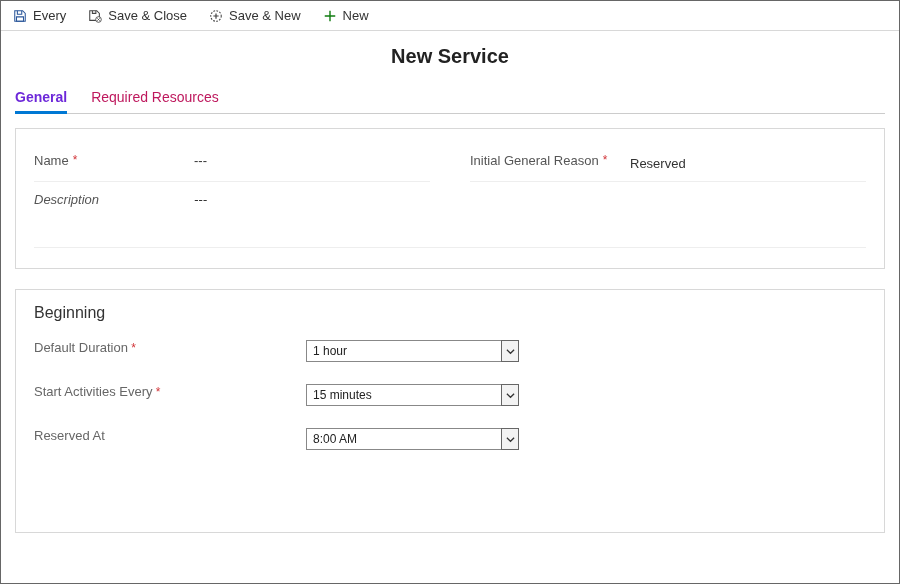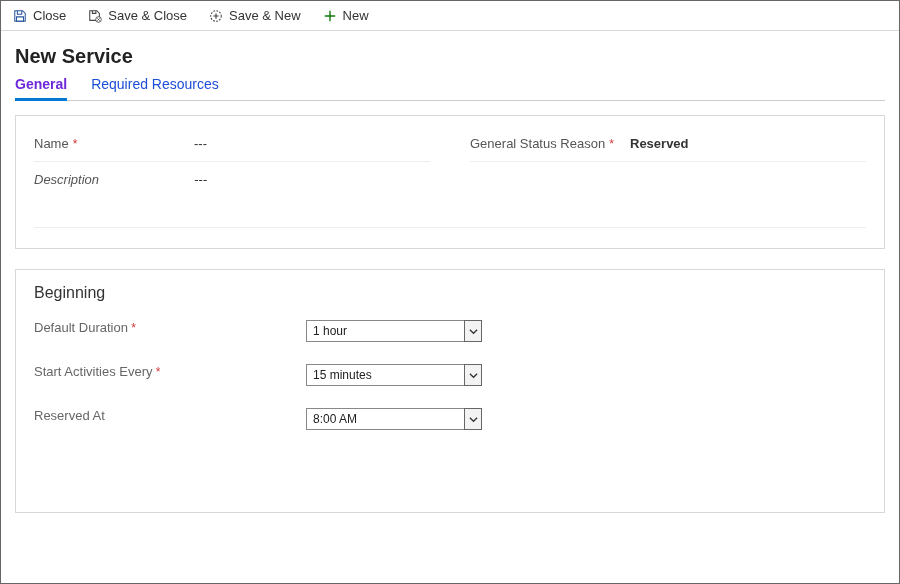--- a/index.html
+++ b/index.html
@@ -5,62 +5,62 @@
   * { box-sizing: border-box; }
   html, body { margin: 0; padding: 0; font-family: "Segoe UI", Arial, sans-serif; font-size: 13px; color: #222; background: #fff; }
   .app { width: 900px; height: 584px; border: 1px solid #666; position: relative; }
 
   .toolbar { display: flex; align-items: center; gap: 22px; padding: 7px 12px; border-bottom: 1px solid #d8d8d8; }
   .tb-btn { display: flex; align-items: center; gap: 6px; cursor: pointer; color: #333; font-size: 13px; }
   .tb-btn .ic { width: 14px; height: 14px; display: inline-flex; align-items: center; justify-content: center; }
   .tb-btn .ic svg { width: 14px; height: 14px; }
 
   .header { padding: 14px 14px 0 14px; }
-  .page-title { font-size: 20px; font-weight: 600; color: #222; margin-bottom: 2px; }
+  .page-title { font-size: 20px; font-weight: 600; color: #222; margin-bottom: 15px; text-align: center; }
   .tabs { display: flex; gap: 24px; border-bottom: 1px solid #ccc; }
-  .tab { padding: 6px 0 8px 0; font-size: 14px; color: #1d4ed8; cursor: pointer; position: relative; }
+  .tab { padding: 6px 0 8px 0; font-size: 14px; color: #be185d; cursor: pointer; position: relative; }
   .tab.active { font-weight: 600; color: #6d28d9; }
   .tab.active::after { content: ""; position: absolute; left: 0; right: 0; bottom: -1px; height: 3px; background: #0078d4; }
 
   .content { padding: 14px; }
 
   .panel { border: 1px solid #d8d8d8; padding: 10px 18px 20px 18px; margin-bottom: 20px; background: #fff; }
   .section-title { font-size: 16px; color: #333; margin: 4px 0 18px 0; font-weight: 400; }
 
   .tworow-grid { display: grid; grid-template-columns: 1fr 1fr; column-gap: 40px; }
   .field-row { display: flex; align-items: center; padding: 10px 0; border-bottom: 1px solid #eee; }
   .field-label { width: 160px; color: #555; font-size: 13px; display: flex; align-items: center; gap: 4px; }
   .req { color: #d13438; font-size: 12px; }
   .field-val { flex: 1; color: #333; font-size: 13px; }
-  .field-val.bold { font-weight: 700; }
+  .field-val.bold { font-weight: 400; margin-top: 7px; }
   .no-border { border-bottom: none; }
   .hr-line { border: none; border-top: 1px solid #eee; margin: 30px 0 0 0; }
 
   .sched-row { display: flex; margin-bottom: 22px; gap: 42px; }
   .sched-label { width: 230px; color: #666; font-size: 13px; }
   .sched-label .req { color: #d13438; }
-  .sel-wrap { position: relative; width: 176px; }
+  .sel-wrap { position: relative; width: 213px; }
   .sel-box { width: 100%; height: 22px; border: 1px solid #888; background: #fff; font-size: 12px; padding: 0 24px 0 6px; display: flex; align-items: center; cursor: pointer; }
   .sel-btn { position: absolute; right: 0; top: 0; width: 18px; height: 22px; border: 1px solid #666; background: #f3f3f3; display: flex; align-items: center; justify-content: center; cursor: pointer; }
   .sel-btn svg { width: 9px; height: 9px; }
 </style>
 </head>
 <body>
 
 <div class="app">
 
   <div class="toolbar">
     <div class="tb-btn">
       <span class="ic">
         <svg viewBox="0 0 16 16">
             <path fill="none" stroke="#2b579a" stroke-width="1.2" d="M2 2h9l3 3v9H2z"></path>
             <path fill="none" stroke="#2b579a" stroke-width="1.2" d="M5 2v4h5V2M4 9h8v5H4z"></path>
           </svg>
       </span>
-      <span>Close</span>
+      <span>Every</span>
     </div>
     <div class="tb-btn">
       <span class="ic">
         <svg viewBox="0 0 16 16">
             <path fill="none" stroke="#444" stroke-width="1.2" d="M2 2h8l3 3v8H2z"></path>
             <path fill="none" stroke="#444" stroke-width="1.2" d="M5 2v3h4V2"></path>
             <circle cx="12" cy="12" r="3.2" fill="#fff" stroke="#444" stroke-width="1"></circle>
             <path stroke="#444" stroke-width="1" d="M10.7 10.7l2.6 2.6M13.3 10.7l-2.6 2.6"></path>
           </svg>
       </span>
@@ -99,21 +99,21 @@
       <div class="tworow-grid">
         <div class="field-row">
           <div class="field-label">
             <span>Name</span>
             <span class="req">*</span>
           </div>
           <div class="field-val">---</div>
         </div>
         <div class="field-row">
           <div class="field-label">
-            <span>General Status Reason</span>
+            <span>Initial General Reason</span>
             <span class="req">*</span>
           </div>
           <div class="field-val bold">Reserved</div>
         </div>
       </div>
       <div class="field-row no-border" style="max-width:50%;font-style:italic;">
         <div class="field-label">
           <span>Description</span>
         </div>
         <div class="field-val">---</div>

